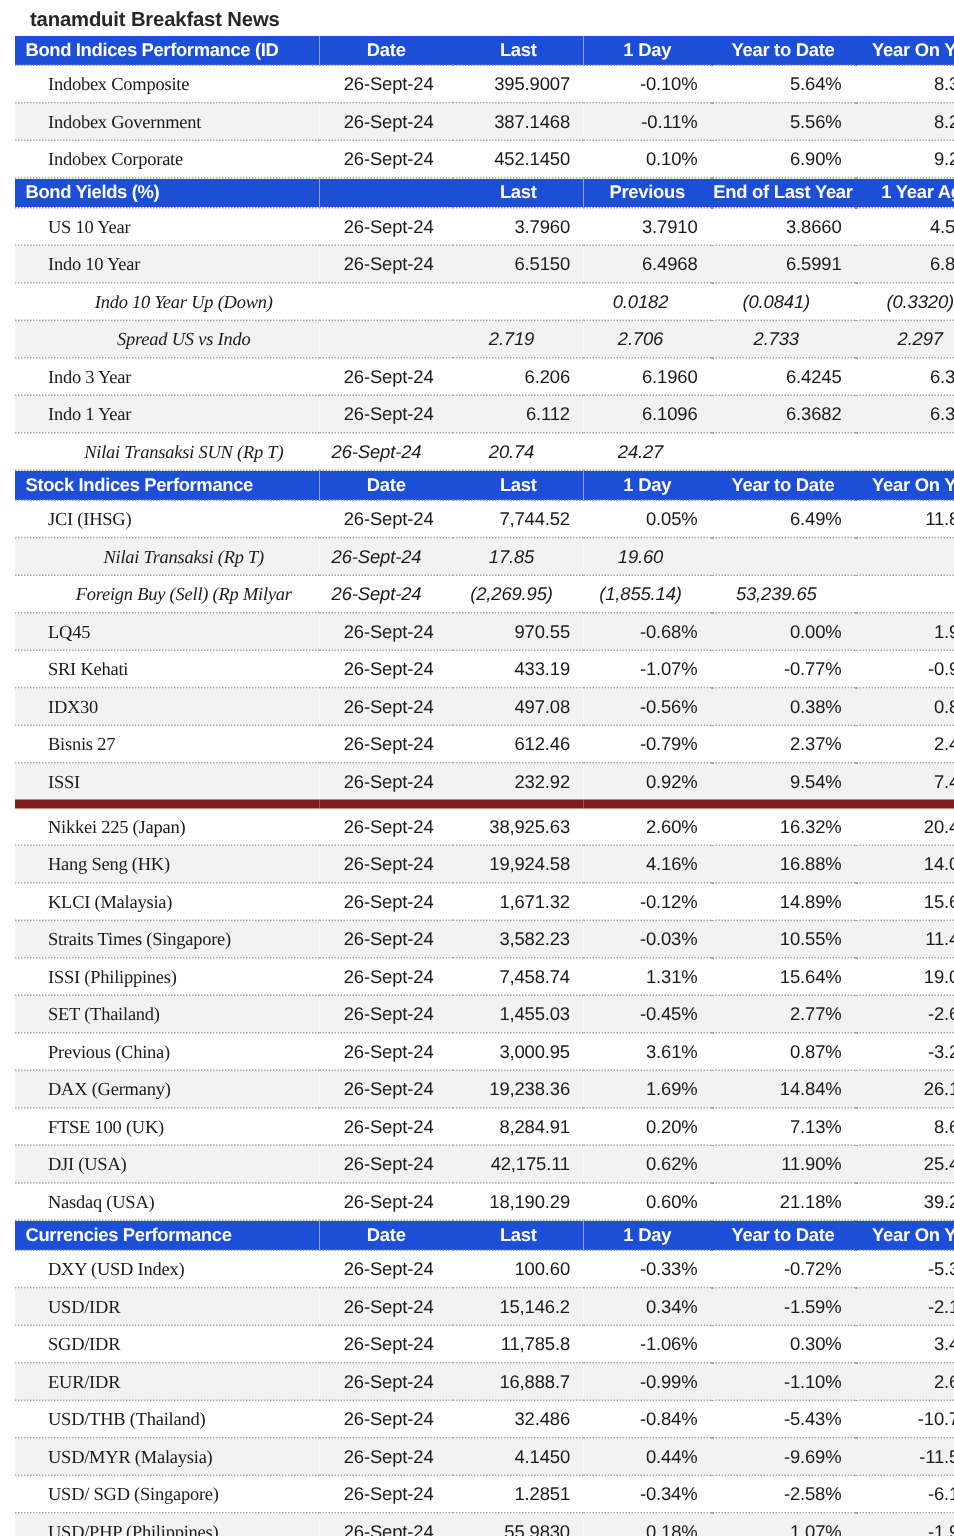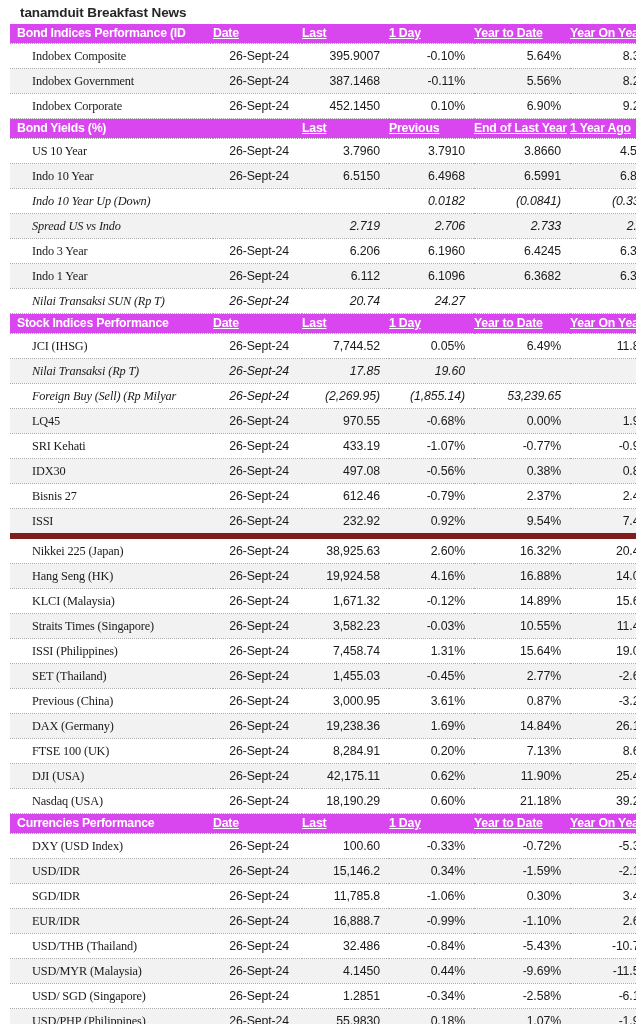--- a/index.html
+++ b/index.html
@@ -36,39 +36,39 @@
     font-size: 12.3px;
   }
   col.c-name  { width: 203px; }
   col.c-date  { width: 89px; }
   col.c-last  { width: 87px; }
   col.c-day   { width: 85px; }
   col.c-ytd   { width: 96px; }
   col.c-yoy   { width: 96px; }
 
   tr.section-head td {
-    background: #d946ef;
+    background: #1d4ed8;
     color: #ffffff;
     font-weight: bold;
     height: 19px;
     padding: 0;
     line-height: 19px;
     vertical-align: middle;
     border-bottom: 1px dotted #9a9a9a;
     overflow: hidden;
     white-space: nowrap;
   }
   tr.section-head td.lbl {
     text-align: left;
     padding-left: 7px;
     letter-spacing: -0.25px;
   }
   tr.section-head td.ctr {
+    text-align: center;
     letter-spacing: -0.2px;
-    text-decoration: underline;
   }
 
   tr.data td {
     height: 24px;
     line-height: 24px;
     padding: 0;
     vertical-align: middle;
     border-bottom: 1px dotted #a8a8a8;
     white-space: nowrap;
     overflow: hidden;
@@ -88,20 +88,21 @@
     padding-right: 9px;
     letter-spacing: -0.1px;
   }
   tr.data td.date {
     text-align: right;
     padding-right: 13px;
     letter-spacing: -0.1px;
   }
   tr.data.ital td {
     font-style: italic;
+    text-align: center;
   }
   tr.thick-top td {
     border-top: 6px solid #7f1d1d;
   }
 </style>
 </head>
 <body>
 
 <div class="page">
   <div class="title">tanamduit Breakfast News</div>

